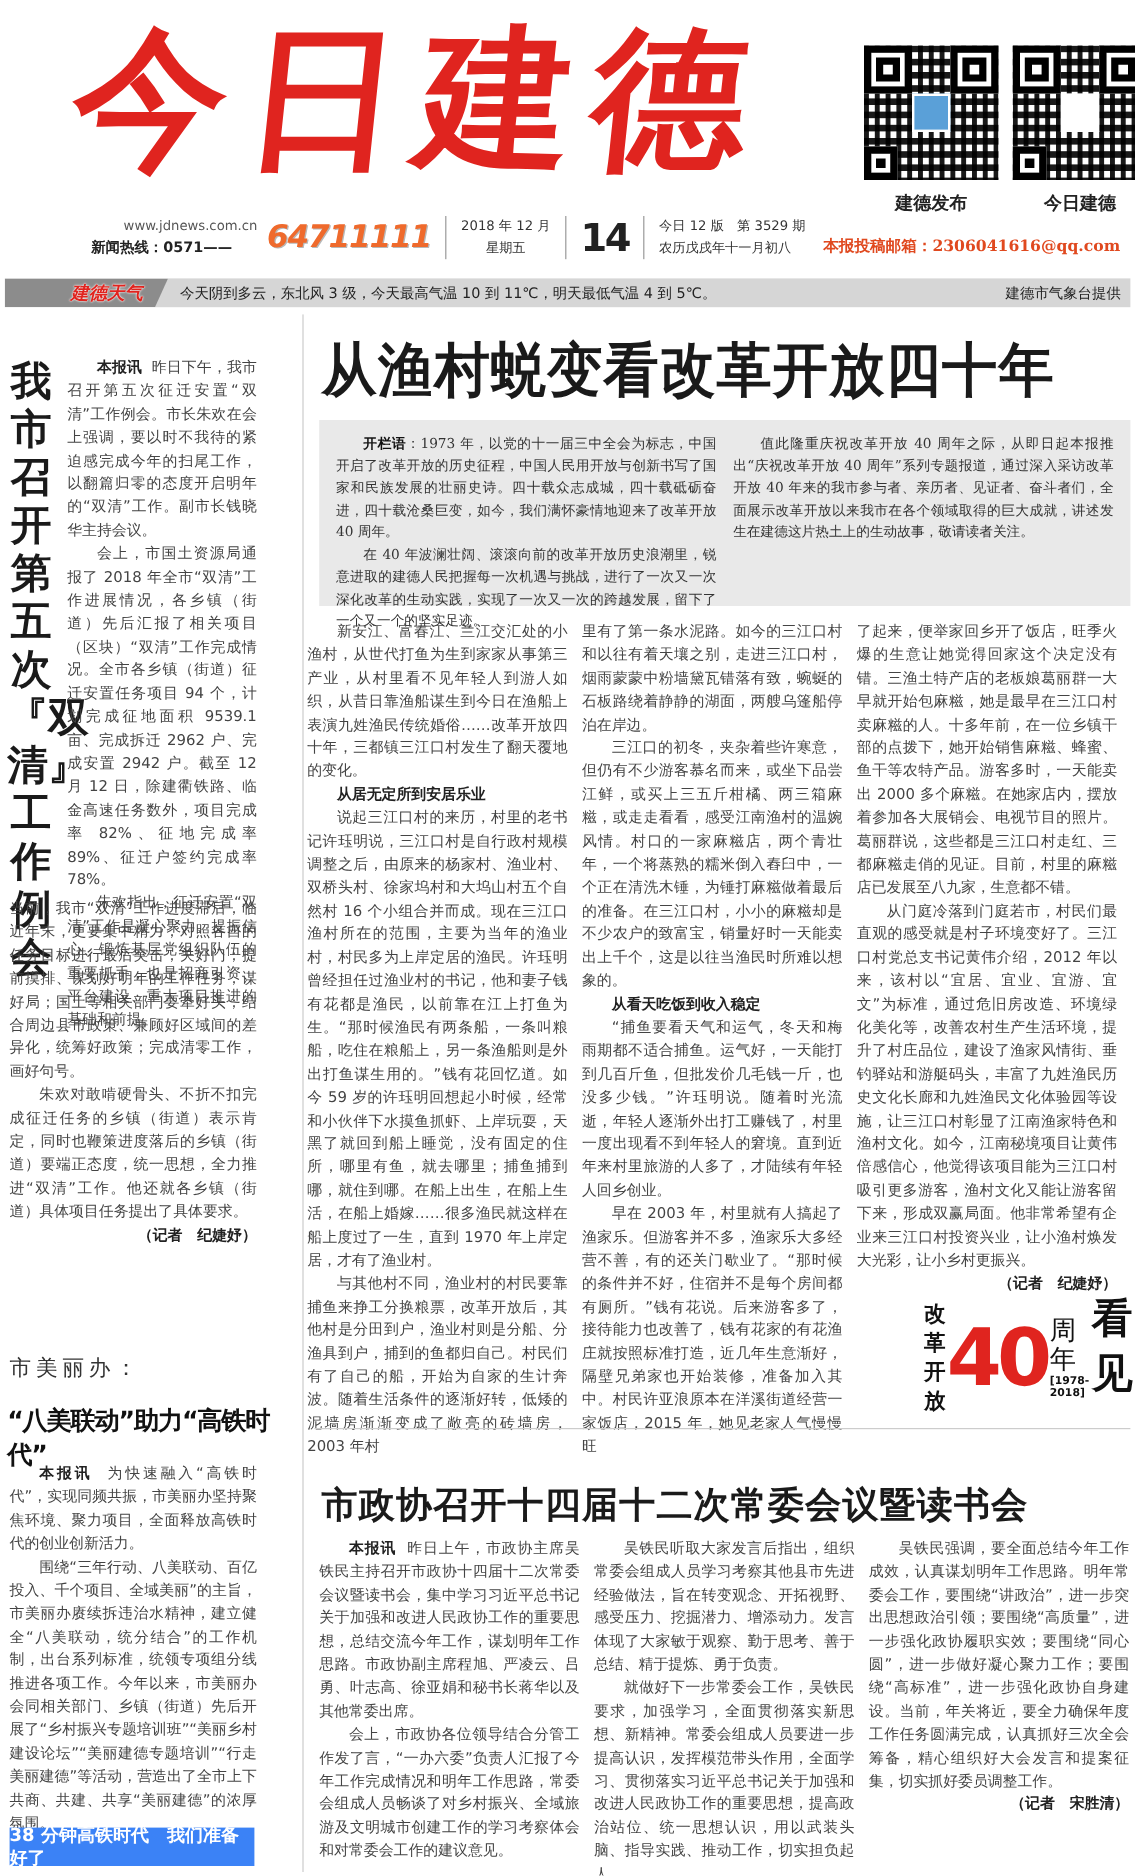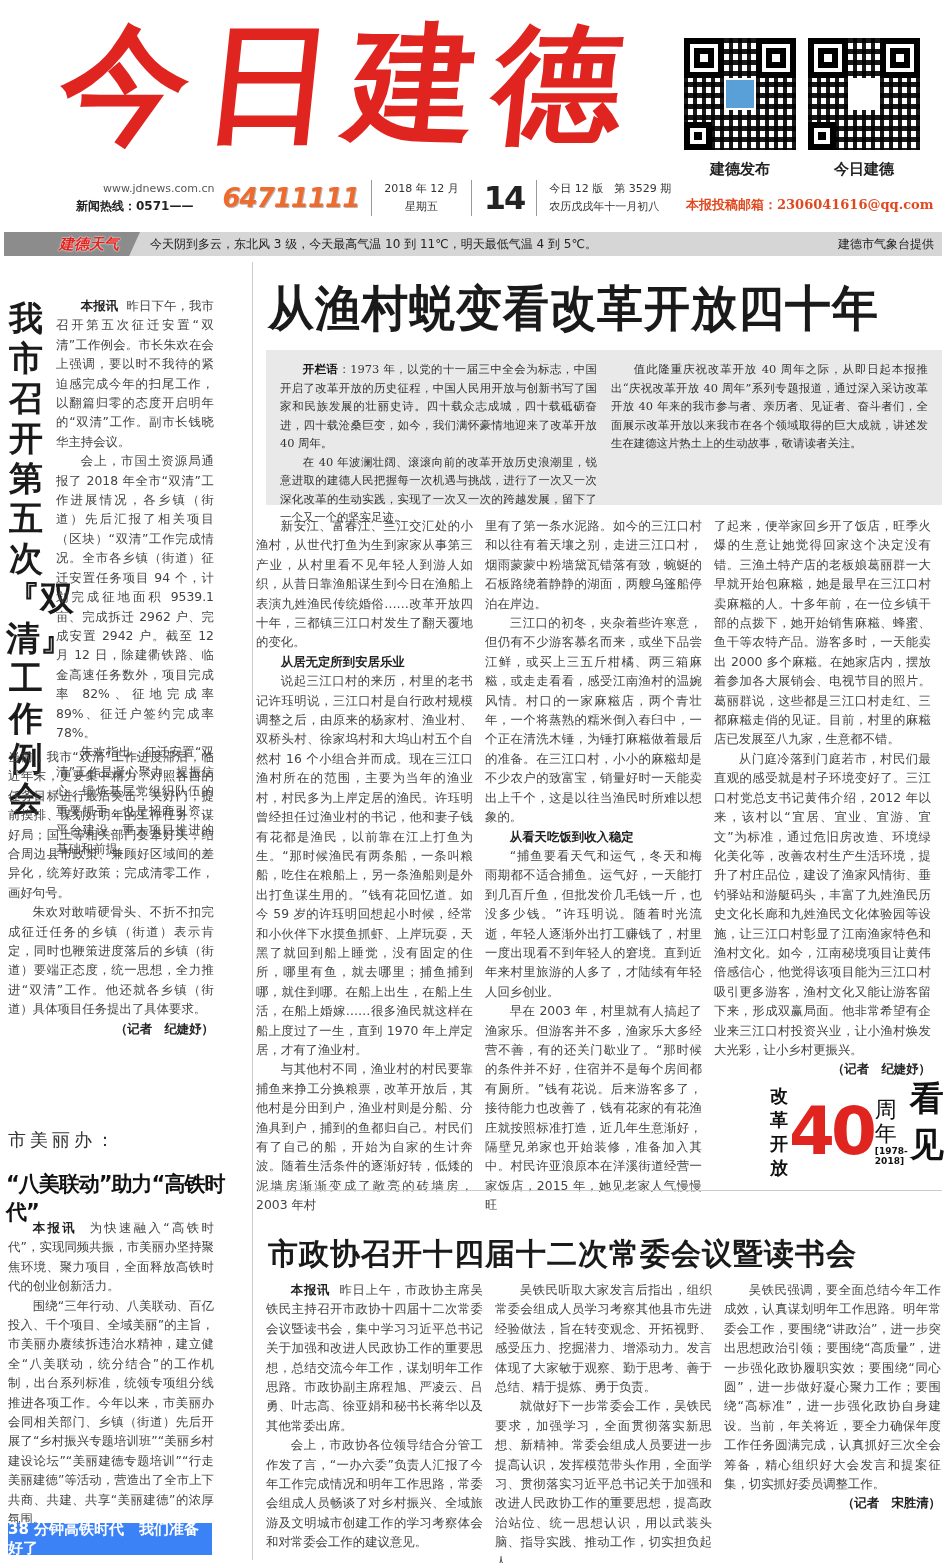--- a/index.html
+++ b/index.html
@@ -6,21 +6,21 @@
   html, body { width: 946px; height: 1563px; background: #ffffff; overflow: hidden; }
   body { font-family: "DejaVu Sans", sans-serif; color: #2a2a2a; position: relative; }
 
   
   .masthead { position: absolute; left: 0; top: 0; width: 946px; height: 228px; }
   .logo { position: absolute; left: 62px; top: 8px; width: 560px; height: 150px;
           display: flex; align-items: center; justify-content: space-between; }
   .logo span { font-family: "DejaVu Serif", serif; font-weight: bold; color: #e0241f;
                font-size: 128px; line-height: 1; letter-spacing: 0; transform: skewX(-6deg); display: inline-block; }
 
-  .qr-block { position: absolute; top: 38px; width: 112px; }
+  .qr-block { position: absolute; top: 38px; width: 112px; margin-left: 36px; }
   .qr { width: 112px; height: 112px; background: #fff; position: relative;
         background-image:
           linear-gradient(90deg, rgba(0,0,0,.9) 50%, transparent 50%),
           linear-gradient(rgba(0,0,0,.9) 50%, transparent 50%);
         background-size: 9px 9px, 11px 11px; }
   .qr::before, .qr::after, .qr .finder { content: ""; position: absolute; width: 28px; height: 28px;
         border: 6px solid #000; background: #fff; box-shadow: inset 0 0 0 4px #fff, inset 0 0 0 10px #000; }
   .qr::before { left: 0; top: 0; }
   .qr::after { right: 0; top: 0; }
   .qr .finder { left: 0; bottom: 0; }

